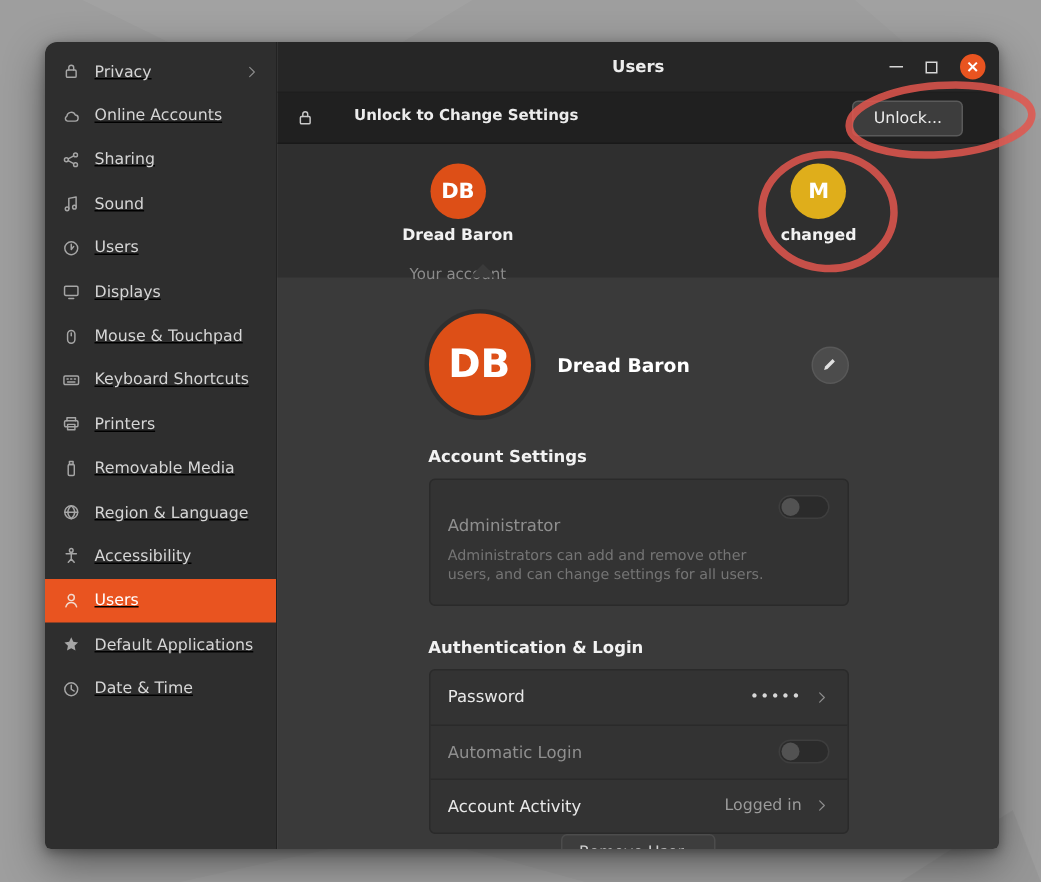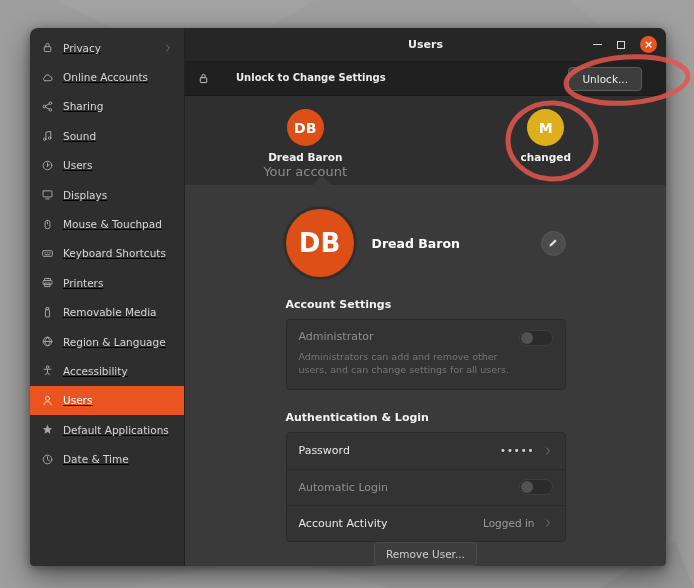--- a/index.html
+++ b/index.html
@@ -56,37 +56,37 @@
   .unlock-txt .t2 { font-size:9.5px; color:#b2b2b2; }
   .unlock-btn { margin-left:auto; margin-right:12px; background:#3d3d3d; border:1px solid #5a5a5a; border-radius:4px;
                 color:#ececec; font-size:10.5px; font-family:inherit; padding:5px 13px; cursor:pointer; }
 
   .carousel { height:89px; min-height:89px; background:#2f2f2f; position:relative;
               display:flex; justify-content:space-around; align-items:flex-start; padding-top:13px; }
   .caruser { display:flex; flex-direction:column; align-items:center; width:130px; cursor:pointer; }
   .avatar-sm { width:37px; height:37px; border-radius:50%; display:flex; align-items:center; justify-content:center;
                color:#fff; font-weight:bold; font-size:14px; }
   .caruser .nm { margin-top:5px; font-size:10.5px; font-weight:bold; color:#f2f2f2; }
-  .caruser .sub { margin-top:1px; font-size:13px; color:#8b8b8b; }
+  .caruser .sub { margin-top:15px; font-size:10px; color:#8b8b8b; }
   .caret { position:absolute; bottom:0; left:128px; width:0; height:0;
            border-left:9px solid transparent; border-right:9px solid transparent; border-bottom:9px solid #3a3a3a; }
 
   .content { flex:1; display:flex; flex-direction:column; align-items:center; overflow:hidden; }
   .col { width:280px; }
   .profile-row { margin-top:24px; display:flex; align-items:center; }
   .avatar-lg { width:68px; height:68px; border-radius:50%; display:flex; align-items:center; justify-content:center;
                color:#fff; font-weight:bold; font-size:26px; box-shadow:0 0 0 3px rgba(0,0,0,.18); }
   .profile-name { margin-left:18px; font-size:12.5px; font-weight:bold; color:#fff; }
   .edit-btn { margin-left:auto; width:25px; height:25px; border-radius:50%; background:#4c4c4c; border:1px solid #585858;
               display:flex; align-items:center; justify-content:center; color:#e0e0e0; cursor:pointer; }
   .edit-btn svg { width:12px; height:12px; }
 
   .sect-head { font-size:11px; font-weight:bold; color:#f2f2f2; margin-top:21px; margin-bottom:8px; }
   .card { background:#333333; border:1px solid #2a2a2a; border-radius:4px; }
-  .admin-card { position:relative; padding:10px 12px 12px; }
+  .admin-card { position:relative; padding:24px 12px 12px; }
   .admin-card .lbl { font-size:11px; color:#8f8f8f; }
   .admin-card .desc { margin-top:8px; font-size:9.5px; color:#757575; line-height:1.35; width:218px; }
   .toggle { position:relative; width:34px; height:16px; border-radius:8px; background:#2b2b2b; border:1px solid #3e3e3e; cursor:pointer; }
   .toggle .knob { position:absolute; left:1px; top:1px; width:12px; height:12px; border-radius:50%; background:#525252; }
   .toggle.abs { position:absolute; right:12px; top:10px; }
 
   .auth-row { height:36px; display:flex; align-items:center; padding:0 12px; cursor:pointer; }
   .auth-row + .auth-row { border-top:1px solid #2a2a2a;align-items:center; }
   .auth-row .lbl { font-size:11px; color:#e8e8e8; }
   .auth-row .lbl.dim { color:#8f8f8f; }

